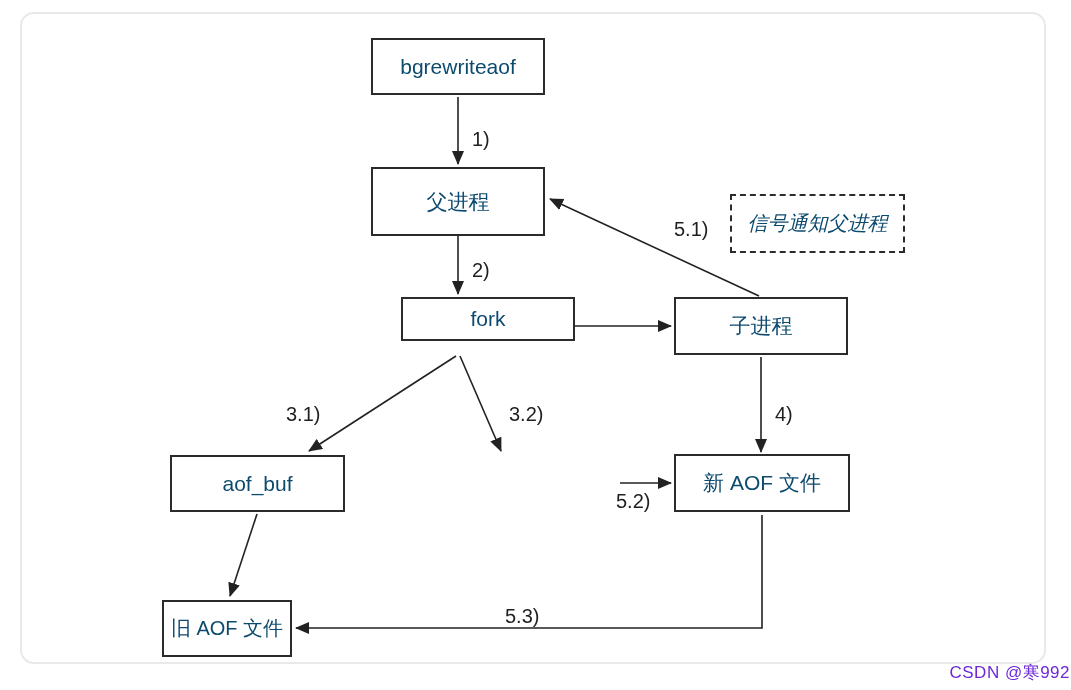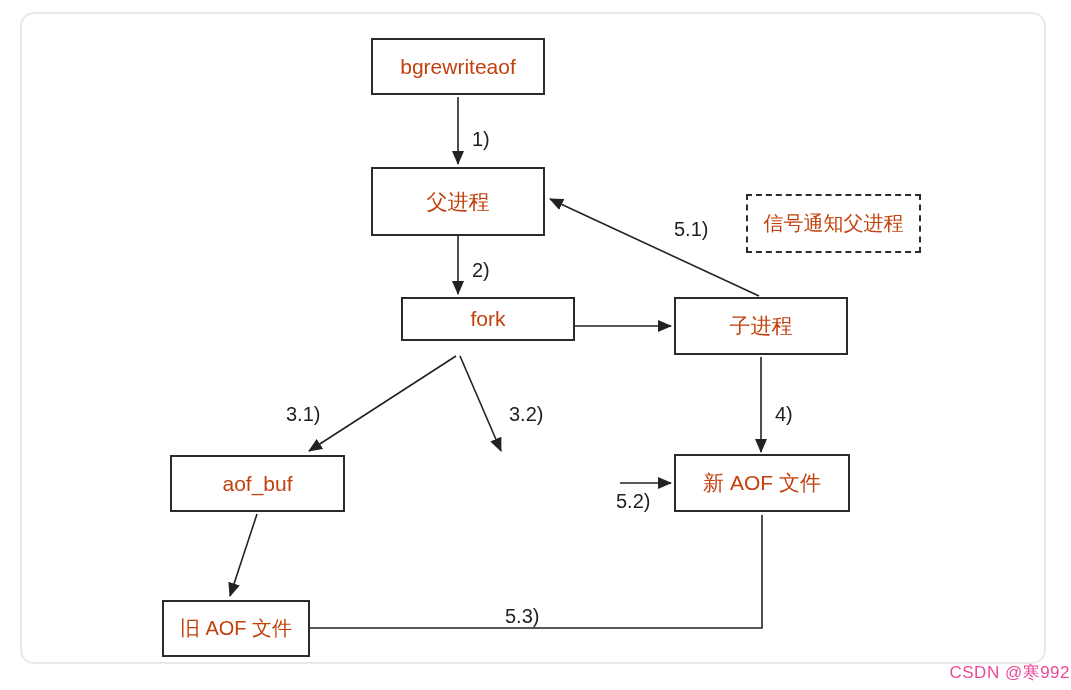--- a/index.html
+++ b/index.html
@@ -39,33 +39,33 @@
   }
   .node {
     position: absolute;
     box-sizing: border-box;
     background: #ffffff;
     border: 2px solid #2b2b2b;
     display: flex;
     align-items: center;
     justify-content: center;
     font-size: 21px;
-    color: #c2410c;
+    color: #0c4a6e;
     white-space: nowrap;
   }
   .node.dashed {
     border: 2px dashed #2b2b2b;
     font-size: 20px;
   }
   .watermark {
     position: absolute;
     right: 1px;
     top: 661px;
     font-size: 17px;
-    color: #ec4899;
+    color: #6d28d9;
     letter-spacing: 0.5px;
   }
 </style>
 </head>
 <body>
 
 <div class="canvas">
   <div class="card"></div>
 
   <svg class="edges" width="1071" height="690" viewBox="0 0 1071 690">
@@ -111,18 +111,18 @@
 
   <div class="node" style="left:371px; top:297px; width:174px; height:44px;margin-left:30px;">fork</div>
 
   <div class="node" style="left:170px; top:455px; width:175px; height:57px;">aof_buf</div>
 
   <div class="node" style="left:674px; top:297px; width:174px; height:58px;">子进程</div>
 
 
   <div class="node" style="left:674px; top:454px; width:176px; height:58px;">新 AOF 文件</div>
 
-  <div class="node" style="left:162px; top:600px; width:148px; height:57px; font-size:20px;">旧 AOF 文件</div>
+  <div class="node" style="left:162px; top:600px; width:130px; height:57px; font-size:20px;">旧 AOF 文件</div>
 
-  <div class="node dashed" style="left:746px; top:194px; width:175px; height:59px;">信号通知父进程</div>
+  <div class="node dashed" style="left:730px; top:194px; width:175px; height:59px;font-style:italic;">信号通知父进程</div>
 
   <div class="watermark">CSDN @寒992</div>
 </div>
 
 </body></html>

